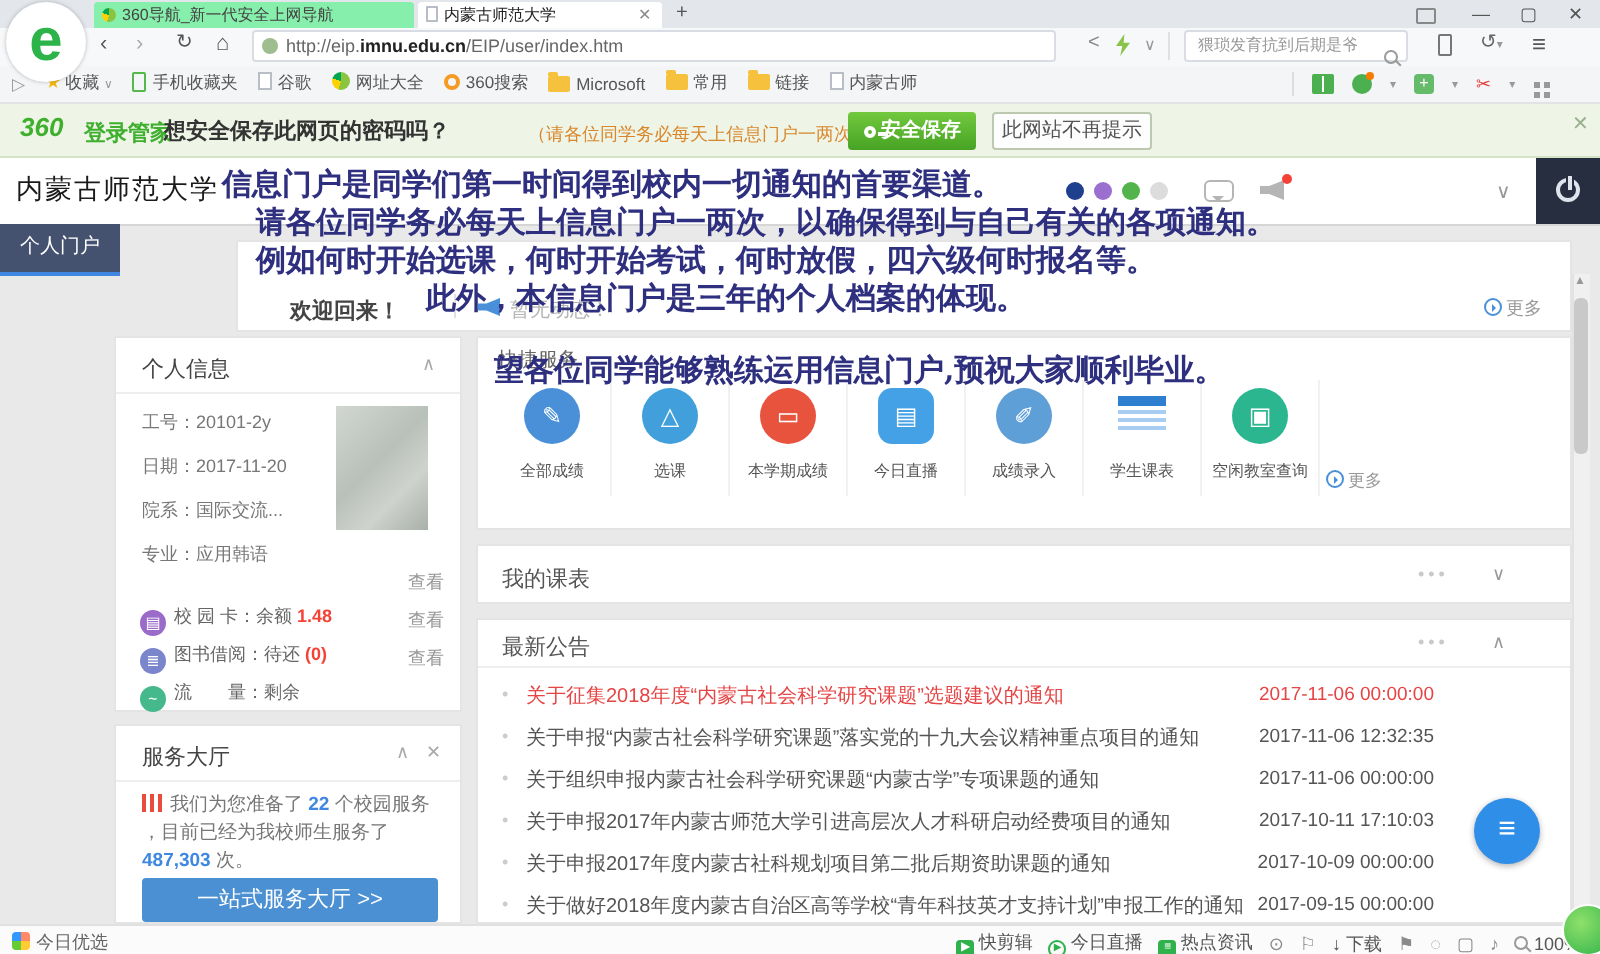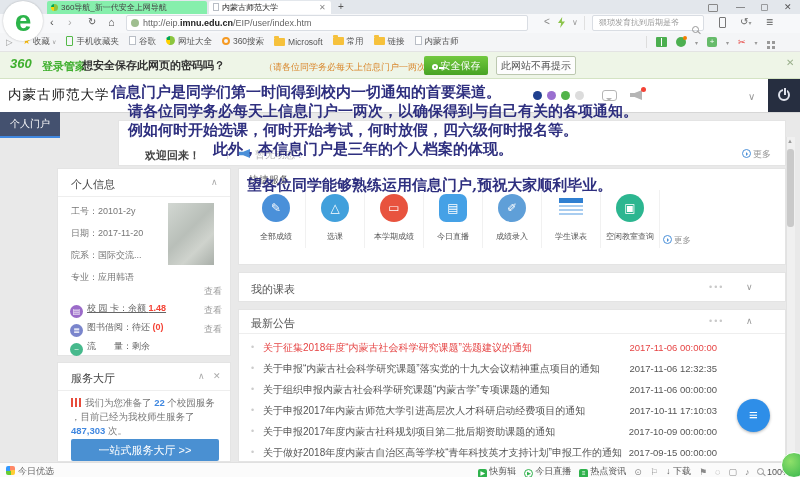--- a/index.html
+++ b/index.html
@@ -58,21 +58,21 @@
   .sciico { color:#e53935; font-size:9px; }
   .gridico { width:3px; height:3px; background:#999; box-shadow:5px 0 #999,0 5px #999,5px 5px #999; margin-right:5px; }
   .extv { font-size:6px; color:#999; }
 
   
   .pwdbar { left:0; top:52px; width:800px; height:27px; background:#eef5e7; border-bottom:1px solid #d4e3c4; }
   .brandnum { left:10px; top:56px; color:#3faf2e; font-weight:bold; font-size:13px; font-style:italic; }
   .brandname { left:42px; top:59px; color:#3faf2e; font-size:11px; font-weight:bold; }
   .pwdq { left:82px; top:58px; color:#333; font-size:11px; font-weight:bold; }
   .pwdhint { left:264px; top:61px; color:#d9872c; font-size:9px; }
-  .savebtn { left:424px; top:56px; width:64px; height:19px; border-radius:2px; color:#fff; font-size:10px; font-weight:normal;
+  .savebtn { left:424px; top:56px; width:64px; height:19px; border-radius:2px; color:#fff; font-size:10px; font-weight:bold;
              background:linear-gradient(#72c93e,#47a324); text-align:center; line-height:19px; }
   .keyico { width:6px; height:6px; border:2px solid #fff; border-radius:50%; display:inline-block; position:relative; margin-right:3px; vertical-align:-1px; }
   .keyico::after { content:""; position:absolute; left:5px; top:1px; width:5px; height:2px; background:#fff; }
   .dismissbtn { left:496px; top:56px; width:80px; height:19px; background:#fdfdfd; border:1px solid #bcc8b0; border-radius:2px;
                 color:#555; font-size:10px; text-align:center; line-height:17px; }
   .pwdclose { left:786px; top:57px; color:#9ab08c; font-size:10px; }
 
   
   .pagehead { left:0; top:79px; width:800px; height:33px; background:#fff; }
   .school { left:8px; top:86px; font-size:13.5px; color:#1a1a1a; letter-spacing:1px; }
@@ -269,21 +269,21 @@
     <span class="abs ptitle">个人信息</span>
     <span class="abs caret" style="left:153px;top:8px;">∧</span>
     <div class="abs phr"></div>
     <div class="abs avatar"></div>
     <div class="abs pfield" style="top:36px;"><span>工号：</span><span>20101-2y</span></div>
     <div class="abs pfield" style="top:58px;"><span>日期：</span><span>2017-11-20</span></div>
     <div class="abs pfield" style="top:80px;"><span>院系：</span><span>国际交流...</span></div>
     <div class="abs pfield" style="top:102px;"><span>专业：</span><span>应用韩语</span></div>
 
     <div class="abs finlink" style="top:116px;">查看</div>
-    <div class="abs finrow" style="top:133px;text-decoration:underline;"><span class="finico fin1">▤</span><span>校 园 卡：余额 </span><span class="finval">1.48</span></div>
+    <div class="abs finrow" style="top:133px;"><span class="finico fin1">▤</span><span>校 园 卡：余额 </span><span class="finval">1.48</span></div>
     <div class="abs finlink" style="top:135px;">查看</div>
     <div class="abs finrow" style="top:152px;"><span class="finico fin2">≣</span><span>图书借阅：待还 </span><span class="finval">(0)</span></div>
     <div class="abs finlink" style="top:154px;">查看</div>
     <div class="abs finrow" style="top:171px;"><span class="finico fin3">~</span><span>流　　量：剩余</span></div>
   </div>
 
   <div class="abs panel hall">
     <span class="abs ptitle">服务大厅</span>
     <span class="abs caret" style="left:140px;top:8px;">∧</span>
     <span class="abs caret" style="left:155px;top:8px;">✕</span>

